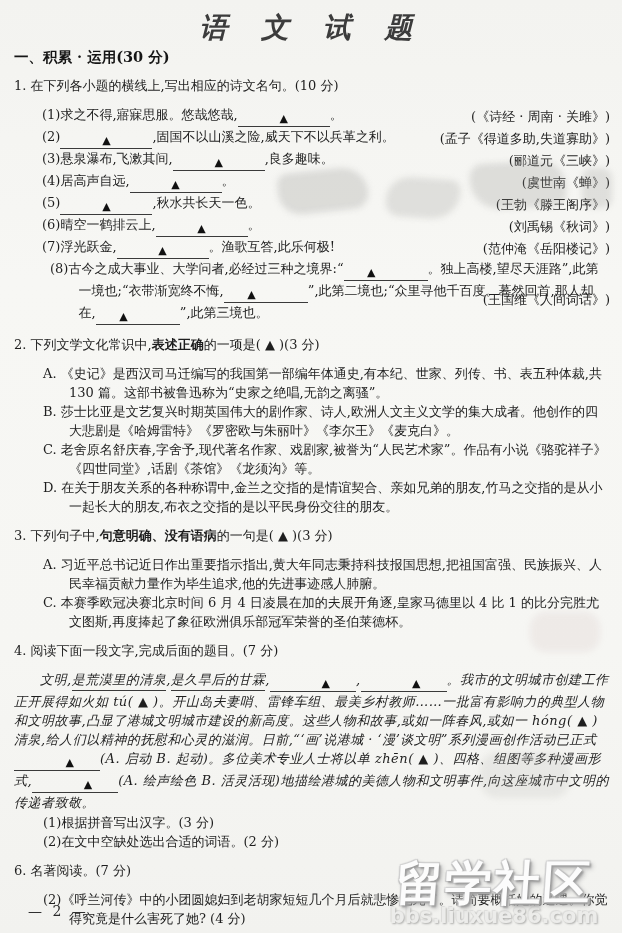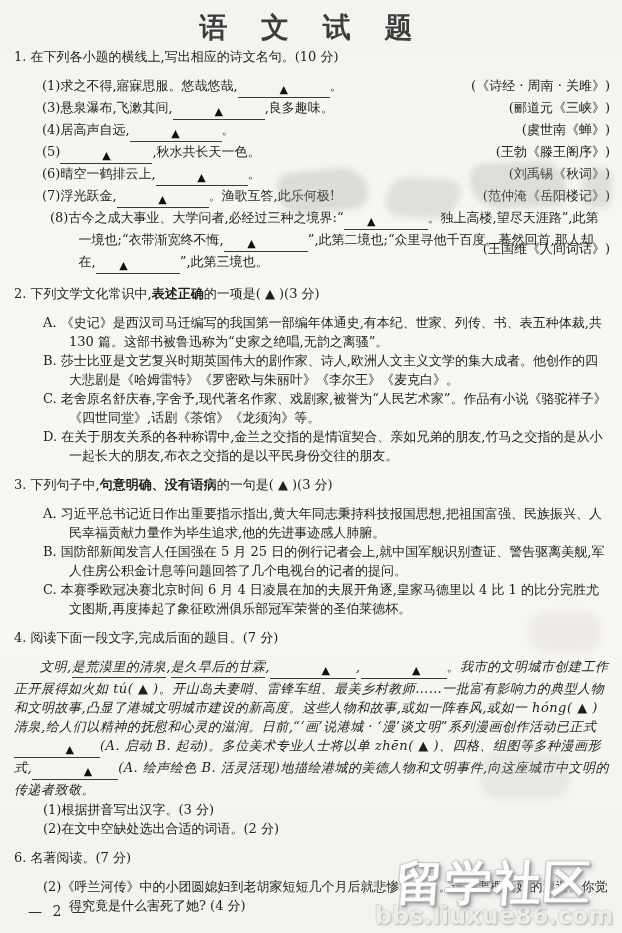--- a/index.html
+++ b/index.html
@@ -20,33 +20,35 @@
     line-height:19px;
   }
   .title{
     margin:8px 0 10px 0;
     text-align:center;
     font-family:"DejaVu Sans","Liberation Sans",sans-serif;
     font-weight:bold;
     font-size:28px;
     letter-spacing:12px;
     color:#3c3c3c;
+    font-style:italic;
   }
   .sec-heading{
     font-weight:bold;
     font-size:14.5px;
     margin:2px 0 2px 0;
     color:#151515;
   }
   .stem{margin:10px 0;}
   .qline{
     display:flex;
     justify-content:space-between;
     margin-left:28px;
     white-space:nowrap;
+    align-items:center;
   }
   .qline .ql{flex:0 1 auto;}
   .qline .src{flex:0 0 auto; text-align:right;}
   .blank{
     display:inline-block;
     width:92px;
     border-bottom:1.2px solid #3a3a3a;
     text-align:center;
     height:16px;
     line-height:15px;
@@ -105,39 +107,44 @@
     font-family:"DejaVu Sans","Liberation Sans",sans-serif;
   }
   .wm-cn{
     font-size:47px; font-weight:bold; line-height:48px;
     color:#fcfcfc;
     letter-spacing:2px;
     transform:skewX(-4deg);
     text-shadow:2px 2px 2px #9c9c9c,-1px -1px 1px #d2d2d2,1px -1px 1px #c2c2c2,-1px 1px 1px #c2c2c2,3px 3px 5px #b0b0b0;
   }
   .wm-url{
-    font-size:24px; font-weight:bold; line-height:22px;
+    font-size:21px; font-weight:bold; line-height:22px;
     color:#ececea;
     margin-top:-2px;
     text-shadow:1px 1px 2px #adadab,-1px -1px 1px #dddddb;
   }
 </style>
 </head>
 <body>
 
 <div class="page">
 
   <div class="title">语 文 试 题</div>
 
+  <div class="sec-heading">一、积累 · 运用(30 分)</div>
 
   <div class="stem">1. 在下列各小题的横线上,写出相应的诗文名句。(10 分)</div>
 
   <div class="qline">
     <span class="ql"><span>(1)求之不得,寤寐思服。悠哉悠哉,</span><span class="blank"><span class="tri">▲</span></span><span>。</span></span>
     <span class="src">(《诗经 · 周南 · 关雎》)</span>
+  </div>
+  <div class="qline">
+    <span class="ql"><span>(2)</span><span class="blank"><span class="tri">▲</span></span><span>,固国不以山溪之险,威天下不以兵革之利。</span></span>
+    <span class="src">(孟子《得道多助,失道寡助》)</span>
   </div>
   <div class="qline">
     <span class="ql"><span>(3)悬泉瀑布,飞漱其间,</span><span class="blank"><span class="tri">▲</span></span><span>,良多趣味。</span></span>
     <span class="src">(郦道元《三峡》)</span>
   </div>
   <div class="qline">
     <span class="ql"><span>(4)居高声自远,</span><span class="blank"><span class="tri">▲</span></span><span>。</span></span>
     <span class="src">(虞世南《蝉》)</span>
   </div>
   <div class="qline">
@@ -158,21 +165,20 @@
   </div>
 
   <div class="stem"><span>2. 下列文学文化常识中,</span><span class="bd">表述正确</span><span>的一项是( ▲ )(3 分)</span></div>
   <div class="opt">A. 《史记》是西汉司马迁编写的我国第一部编年体通史,有本纪、世家、列传、书、表五种体裁,共 130 篇。这部书被鲁迅称为“史家之绝唱,无韵之离骚”。</div>
   <div class="opt">B. 莎士比亚是文艺复兴时期英国伟大的剧作家、诗人,欧洲人文主义文学的集大成者。他创作的四大悲剧是《哈姆雷特》《罗密欧与朱丽叶》《李尔王》《麦克白》。</div>
   <div class="opt">C. 老舍原名舒庆春,字舍予,现代著名作家、戏剧家,被誉为“人民艺术家”。作品有小说《骆驼祥子》《四世同堂》,话剧《茶馆》《龙须沟》等。</div>
   <div class="opt">D. 在关于朋友关系的各种称谓中,金兰之交指的是情谊契合、亲如兄弟的朋友,竹马之交指的是从小一起长大的朋友,布衣之交指的是以平民身份交往的朋友。</div>
 
   <div class="stem"><span>3. 下列句子中,</span><span class="bd">句意明确、没有语病</span><span>的一句是( ▲ )(3 分)</span></div>
   <div class="opt">A. 习近平总书记近日作出重要指示指出,黄大年同志秉持科技报国思想,把祖国富强、民族振兴、人民幸福贡献力量作为毕生追求,他的先进事迹感人肺腑。</div>
-  <div class="opt">B. 国防部新闻发言人任国强在 5 月 25 日的例行记者会上,就中国军舰识别查证、警告驱离美舰,军人住房公积金计息等问题回答了几个电视台的记者的提问。</div>
   <div class="opt">C. 本赛季欧冠决赛北京时间 6 月 4 日凌晨在加的夫展开角逐,皇家马德里以 4 比 1 的比分完胜尤文图斯,再度捧起了象征欧洲俱乐部冠军荣誉的圣伯莱德杯。</div>
 
   <div class="stem">4. 阅读下面一段文字,完成后面的题目。(7 分)</div>
   <div class="passage"><span>文明,</span><span class="ul">是荒漠里的清泉</span><span>,</span><span class="ul">是久旱后的甘霖</span><span>,</span><span class="blank"><span class="tri">▲</span></span><span>,</span><span class="blank"><span class="tri">▲</span></span><span>。我市的文明城市创建工作正开展得如火如 tú( ▲ )。开山岛夫妻哨、雷锋车组、最美乡村教师……一批富有影响力的典型人物和文明故事,凸显了港城文明城市建设的新高度。这些人物和故事,或如一阵春风,或如一 hóng( ▲ )清泉,给人们以精神的抚慰和心灵的滋润。日前,“‘画’说港城 · ‘漫’谈文明”系列漫画创作活动已正式</span><span class="blank"><span class="tri">▲</span></span><span>(A. 启动  B. 起动)。多位美术专业人士将以单 zhēn( ▲ )、四格、组图等多种漫画形式,</span><span class="blank"><span class="tri">▲</span></span><span>(A. 绘声绘色  B. 活灵活现)地描绘港城的美德人物和文明事件,向这座城市中文明的传递者致敬。</span></div>
   <div class="sub">(1)根据拼音写出汉字。(3 分)</div>
   <div class="sub">(2)在文中空缺处选出合适的词语。(2 分)</div>
 
   <div class="stem">6. 名著阅读。(7 分)</div>
   <div class="q5item">(2)《呼兰河传》中的小团圆媳妇到老胡家短短几个月后就悲惨地死了。请简要概括她的遭遇。你觉得究竟是什么害死了她? (4 分)</div>
 

